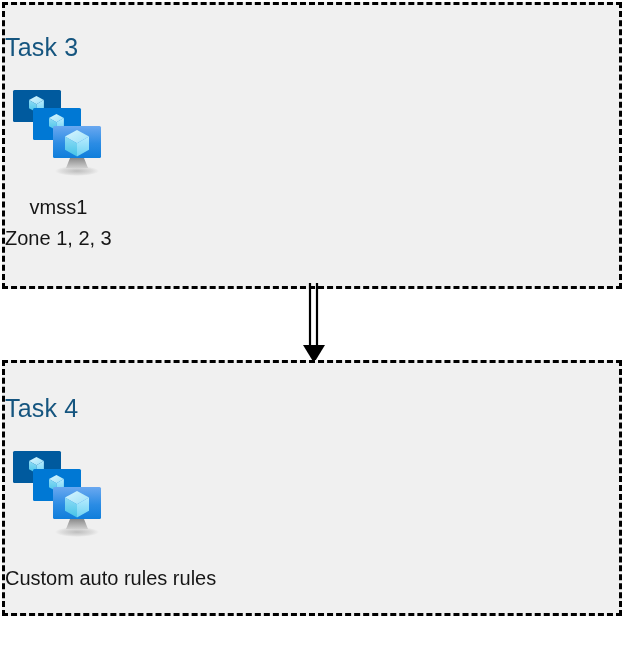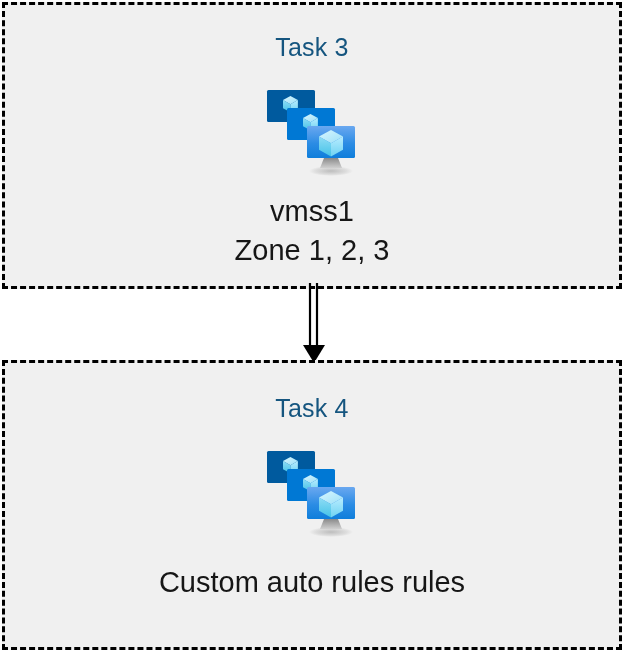--- a/index.html
+++ b/index.html
@@ -24,52 +24,52 @@
   }
 
   
   .task-box {
     position: absolute;
     box-sizing: border-box;
     background: #f0f0f0;
     border: 3px dashed #000000;
     display: flex;
     flex-direction: column;
-    align-items: center;
+    align-items: flex-start;
   }
 
   #task-box-3 {
     left: 2px;
     top: 2px;
     width: 620px;
     height: 287px;
   }
 
   #task-box-4 {
     left: 2px;
     top: 360px;
     width: 620px;
-    height: 290px;
+    height: 256px;
   }
 
   .task-title {
     color: #15557f;
     font-size: 25px;
     line-height: 1;
     letter-spacing: 0.2px;
     white-space: nowrap;
   }
 
   #task-box-3 .task-title { margin-top: 30px; }
   #task-box-4 .task-title { margin-top: 33px; }
 
   .task-caption {
     color: #161616;
-    font-size: 29px;
-    line-height: 39px;
+    font-size: 20px;
+    line-height: 31px;
     text-align: center;
     white-space: pre;
   }
 
   #task-box-3 .task-caption { margin-top: 14px; }
   #task-box-4 .task-caption { margin-top: 24px; }
 
   
   .vmss-icon {
     display: block;

